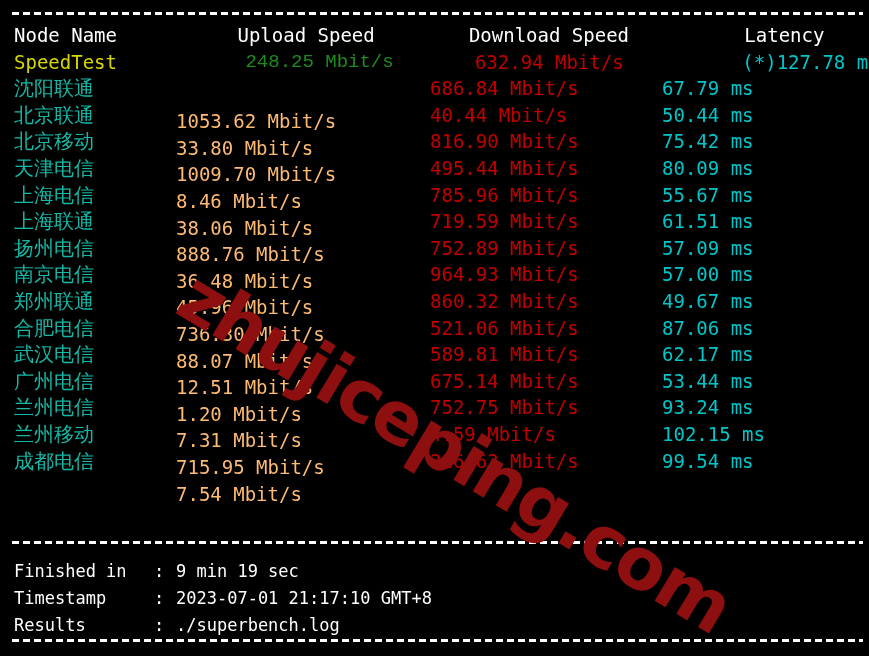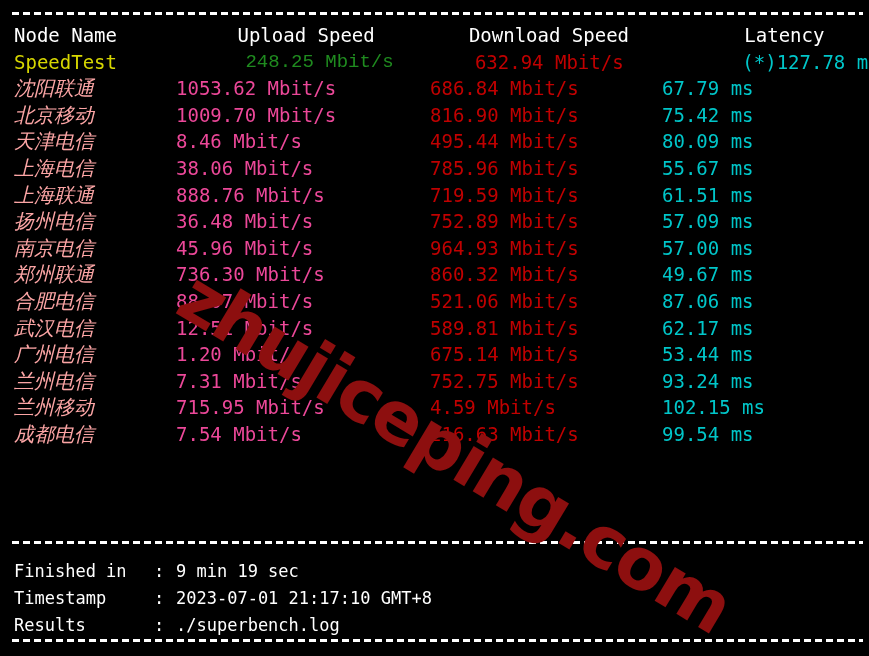--- a/index.html
+++ b/index.html
@@ -72,22 +72,22 @@
   .hdr .c-down { padding-left: 38px; box-sizing: border-box; }
   .hdr .c-lat  { padding-left: 72px; box-sizing: border-box; }
 
   
   .sprow .c-node { color: #d7d700; }
   .sprow .c-up   { color: #1f8b1f; padding-left: 66px; box-sizing: border-box; font-family: Liberation Mono, monospace; }
   .sprow .c-down { color: #c00000; padding-left: 44px; box-sizing: border-box; }
   .sprow .c-lat  { color: #00c6c9; padding-left: 70px; box-sizing: border-box; }
 
   
-  .drow .c-node { color: #fca5a5; font-family: "DejaVu Sans", "Liberation Sans", sans-serif; font-size: 20px; font-style: italic; }
-  .drow .c-up   { color: #ec4899; padding-left: 8px; box-sizing: border-box; }
+  .drow .c-node { color: #14b8a6; font-family: "DejaVu Sans", "Liberation Sans", sans-serif; font-size: 20px; }
+  .drow .c-up   { color: #fdba74; padding-left: 8px; box-sizing: border-box; margin-top: 33px; }
   .drow .c-down { color: #c00000; padding-left: 22px; box-sizing: border-box; }
   .drow .c-lat  { color: #00c6c9; padding-left: 24px; box-sizing: border-box; }
 
   .footer {
     position: absolute;
     top: 558px;
     left: 14px;
     font-size: 17px;
     line-height: 27px;
     color: #ffffff;
@@ -138,20 +138,21 @@
 
     <div class="row sprow">
       <span class="cell c-node">SpeedTest</span>
       <span class="cell c-up">248.25 Mbit/s</span>
       <span class="cell c-down">632.94 Mbit/s</span>
       <span class="cell c-lat">(*)127.78 ms</span>
     </div>
 
     <div id="rows-container">
         <div class="row drow"><span class="cell c-node">沈阳联通</span><span class="cell c-up">1053.62 Mbit/s</span><span class="cell c-down">686.84 Mbit/s</span><span class="cell c-lat">67.79 ms</span></div>
+        <div class="row drow"><span class="cell c-node">北京联通</span><span class="cell c-up">33.80 Mbit/s</span><span class="cell c-down">40.44 Mbit/s</span><span class="cell c-lat">50.44 ms</span></div>
         <div class="row drow"><span class="cell c-node">北京移动</span><span class="cell c-up">1009.70 Mbit/s</span><span class="cell c-down">816.90 Mbit/s</span><span class="cell c-lat">75.42 ms</span></div>
         <div class="row drow"><span class="cell c-node">天津电信</span><span class="cell c-up">8.46 Mbit/s</span><span class="cell c-down">495.44 Mbit/s</span><span class="cell c-lat">80.09 ms</span></div>
         <div class="row drow"><span class="cell c-node">上海电信</span><span class="cell c-up">38.06 Mbit/s</span><span class="cell c-down">785.96 Mbit/s</span><span class="cell c-lat">55.67 ms</span></div>
         <div class="row drow"><span class="cell c-node">上海联通</span><span class="cell c-up">888.76 Mbit/s</span><span class="cell c-down">719.59 Mbit/s</span><span class="cell c-lat">61.51 ms</span></div>
         <div class="row drow"><span class="cell c-node">扬州电信</span><span class="cell c-up">36.48 Mbit/s</span><span class="cell c-down">752.89 Mbit/s</span><span class="cell c-lat">57.09 ms</span></div>
         <div class="row drow"><span class="cell c-node">南京电信</span><span class="cell c-up">45.96 Mbit/s</span><span class="cell c-down">964.93 Mbit/s</span><span class="cell c-lat">57.00 ms</span></div>
         <div class="row drow"><span class="cell c-node">郑州联通</span><span class="cell c-up">736.30 Mbit/s</span><span class="cell c-down">860.32 Mbit/s</span><span class="cell c-lat">49.67 ms</span></div>
         <div class="row drow"><span class="cell c-node">合肥电信</span><span class="cell c-up">88.07 Mbit/s</span><span class="cell c-down">521.06 Mbit/s</span><span class="cell c-lat">87.06 ms</span></div>
         <div class="row drow"><span class="cell c-node">武汉电信</span><span class="cell c-up">12.51 Mbit/s</span><span class="cell c-down">589.81 Mbit/s</span><span class="cell c-lat">62.17 ms</span></div>
         <div class="row drow"><span class="cell c-node">广州电信</span><span class="cell c-up">1.20 Mbit/s</span><span class="cell c-down">675.14 Mbit/s</span><span class="cell c-lat">53.44 ms</span></div>

